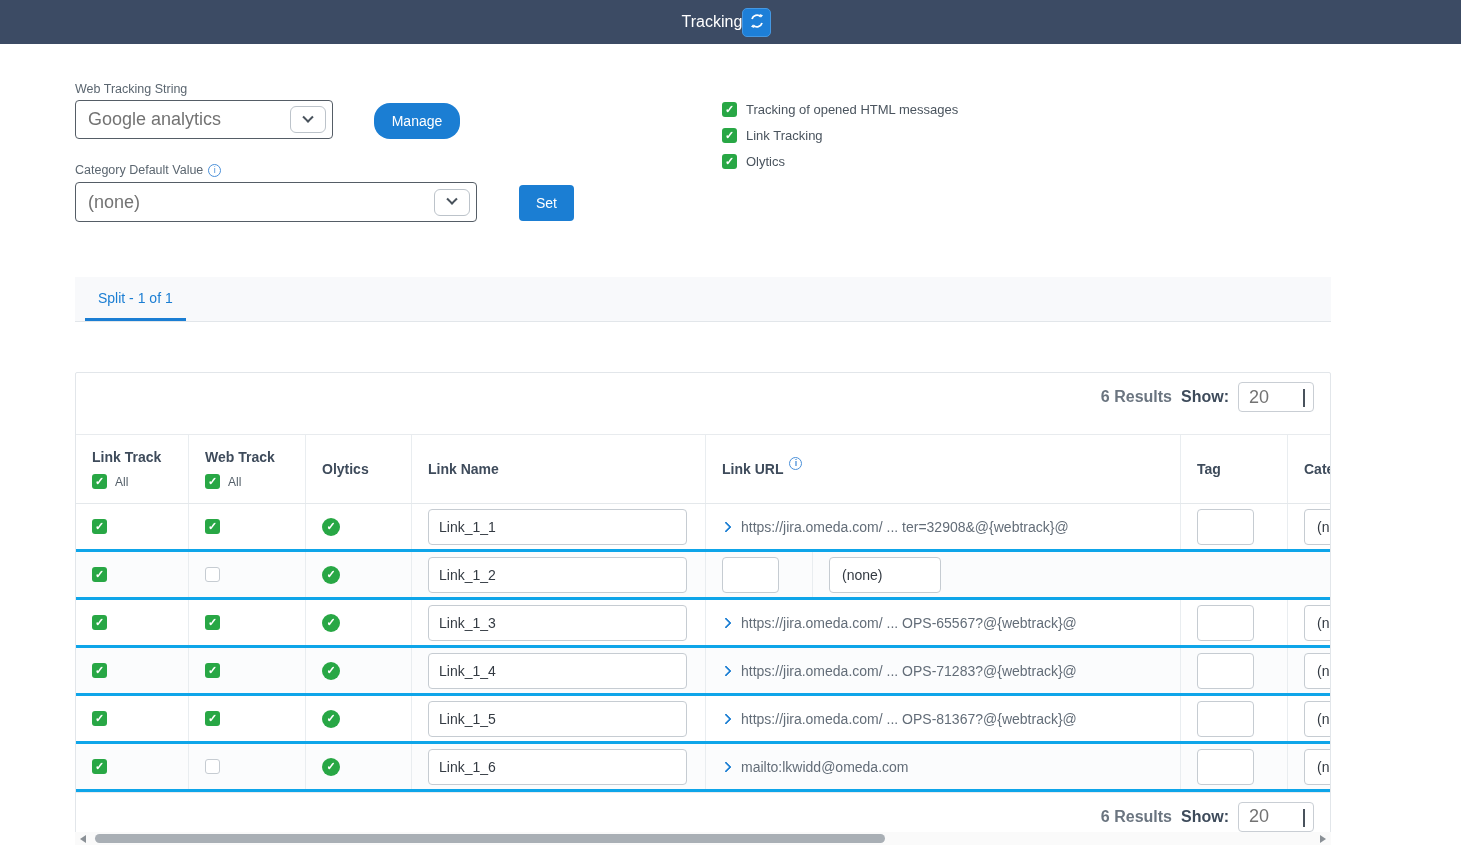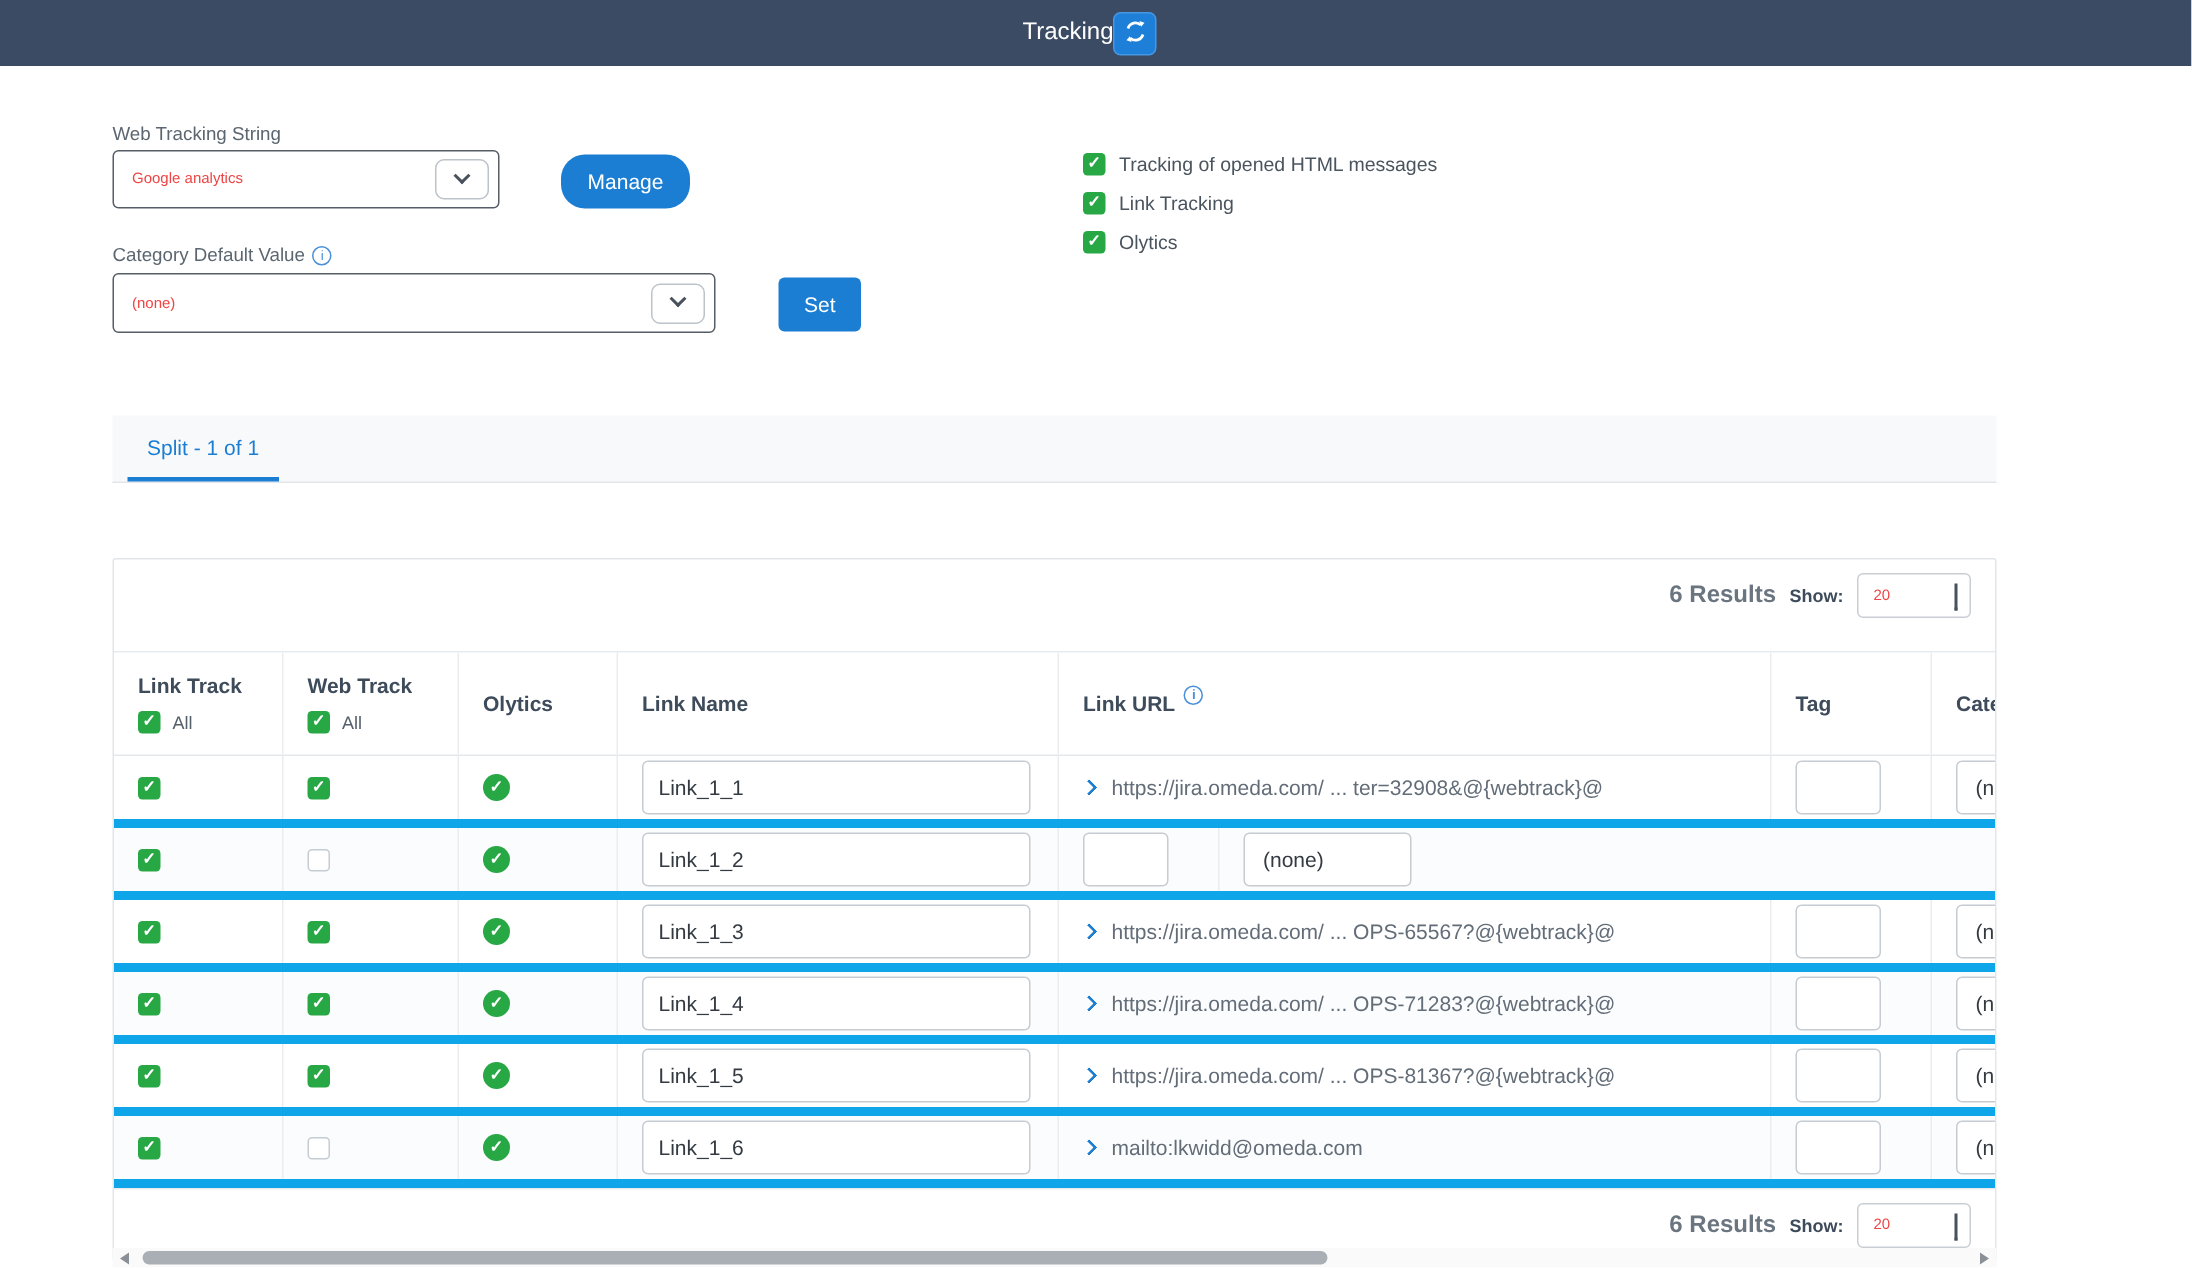--- a/index.html
+++ b/index.html
@@ -6,21 +6,21 @@
   html,body { width:1461px; height:845px; }
   body { font-family:"Liberation Sans", sans-serif; background:#ffffff; position:relative; overflow:hidden; font-size:14px; color:#3c4450; }
 
   
   .topbar { position:absolute; left:0; top:8; width:1461px; height:44px; background:#3c4b64; display:flex; align-items:center; justify-content:center; padding:0 18px 0 10px; }
   .topbar .title { color:#ffffff; font-size:16px; }
   .refresh-btn { width:29px; height:29px; background:#1d7fd8; border:1px solid #4598e3; border-radius:5px; display:flex; align-items:center; justify-content:center; cursor:pointer; }
 
   
   .select-box { background:#fff; border:1px solid #555d66; border-radius:4px; display:flex; align-items:center; justify-content:space-between; padding:0 6px 0 12px; cursor:pointer; }
-  .select-box .val { font-size:10px; color:#ef4444; }
+  .select-box .val { font-size:18px; color:#737373; }
   .chev-btn { width:36px; height:27px; border:1px solid #bcc3ca; border-radius:6px; display:flex; align-items:center; justify-content:center; background:#fff; }
   .chev { width:8px; height:8px; border-right:2px solid #49525c; border-bottom:2px solid #49525c; transform:rotate(45deg) translate(-2px,-2px); }
   .btn-primary { background:#1b7ed3; color:#fff; border:none; border-radius:4px; font-size:14px; font-family:"Liberation Sans", sans-serif; cursor:pointer; }
   .cb { width:15px; height:15px; border-radius:3px; display:inline-flex; align-items:center; justify-content:center; flex:0 0 15px; cursor:pointer; }
   .cb.checked { background:#28a745; }
   .cb.checked::after { content:"✓"; color:#fff; font-size:11px; font-weight:bold; line-height:1; }
   .cb.unchecked { background:#fff; border:1px solid #c6ccd2; }
   .oly { width:18px; height:18px; border-radius:50%; display:inline-flex; align-items:center; justify-content:center; }
   .oly.on { background:#28a745; }
   .oly.on::after { content:"✓"; color:#fff; font-size:11px; font-weight:bold; line-height:1; }
@@ -42,31 +42,31 @@
   
   .tabbar { position:absolute; left:75px; top:277px; width:1256px; height:45px; background:#f8f9fb; border-bottom:1px solid #e2e6ea; display:flex; align-items:stretch; padding-left:10px; }
   .tab { display:flex; align-items:center; padding:0 13px; font-size:14px; color:#1b7ed3; border-bottom:3px solid transparent; cursor:pointer; }
   .tab.active { border-bottom-color:#1b7ed3; }
 
   
   .card { position:absolute; left:75px; top:372px; width:1256px; background:#fff; border:1px solid #e2e6ea; border-radius:2px; }
   .card-bar { height:48px; display:flex; align-items:center; justify-content:flex-end; gap:9px; padding-right:16px; }
   .card-bar.bottom { border-top:1px solid #e8ebee; }
   .results { font-size:16px; font-weight:bold; color:#6b7580; }
-  .show-label { font-size:12px; font-weight:bold; color:#3e4b5b; }
+  .show-label { font-size:16px; font-weight:bold; color:#3e4b5b; }
   .pagesize { width:76px; height:30px; border:1px solid #c9ced4; border-radius:4px; padding:0 8px 0 10px; }
   .pagesize .chev { width:7px; height:7px; }
 
   .table-clip { width:1254px; overflow:hidden;margin-top:13px; }
   .tbl { width:1372px; }
   .hrow { display:flex; height:70px; border-top:1px solid #e8ebee; border-bottom:1px solid #e4e8eb; }
   .hcell { display:flex; align-items:center; padding-left:16px; border-right:1px solid #e9edf0; font-weight:bold; font-size:14px; color:#3e4b5b; }
   .hcell.stack { flex-direction:column; align-items:flex-start; justify-content:center; gap:9px; }
   .all-line { display:flex; align-items:center; gap:8px; font-weight:normal; font-size:12px; color:#55606a; }
-  .trow { display:flex; height:48px; border-bottom:6px solid #0ea5e9; }
+  .trow { display:flex; height:48px; border-bottom:3px solid #0ea5e9; }
   .trow:nth-child(even) { background:#fbfcfd; }
   .cell { display:flex; align-items:center; padding-left:16px; border-right:1px solid #e9edf0; }
   .c-lt  { width:113px; }
   .c-wt  { width:117px; }
   .c-oly { width:106px; }
   .c-name{ width:294px; }
   .c-url { width:475px; gap:11px; }
   .c-tag { width:107px; }
   .c-cat { width:160px; border-right:none; }
   .name-input { width:259px; height:36px; border:1px solid #c6ccd2; border-radius:4px; padding:0 10px; font-size:14px; color:#333a42; font-family:"Liberation Sans", sans-serif; }

